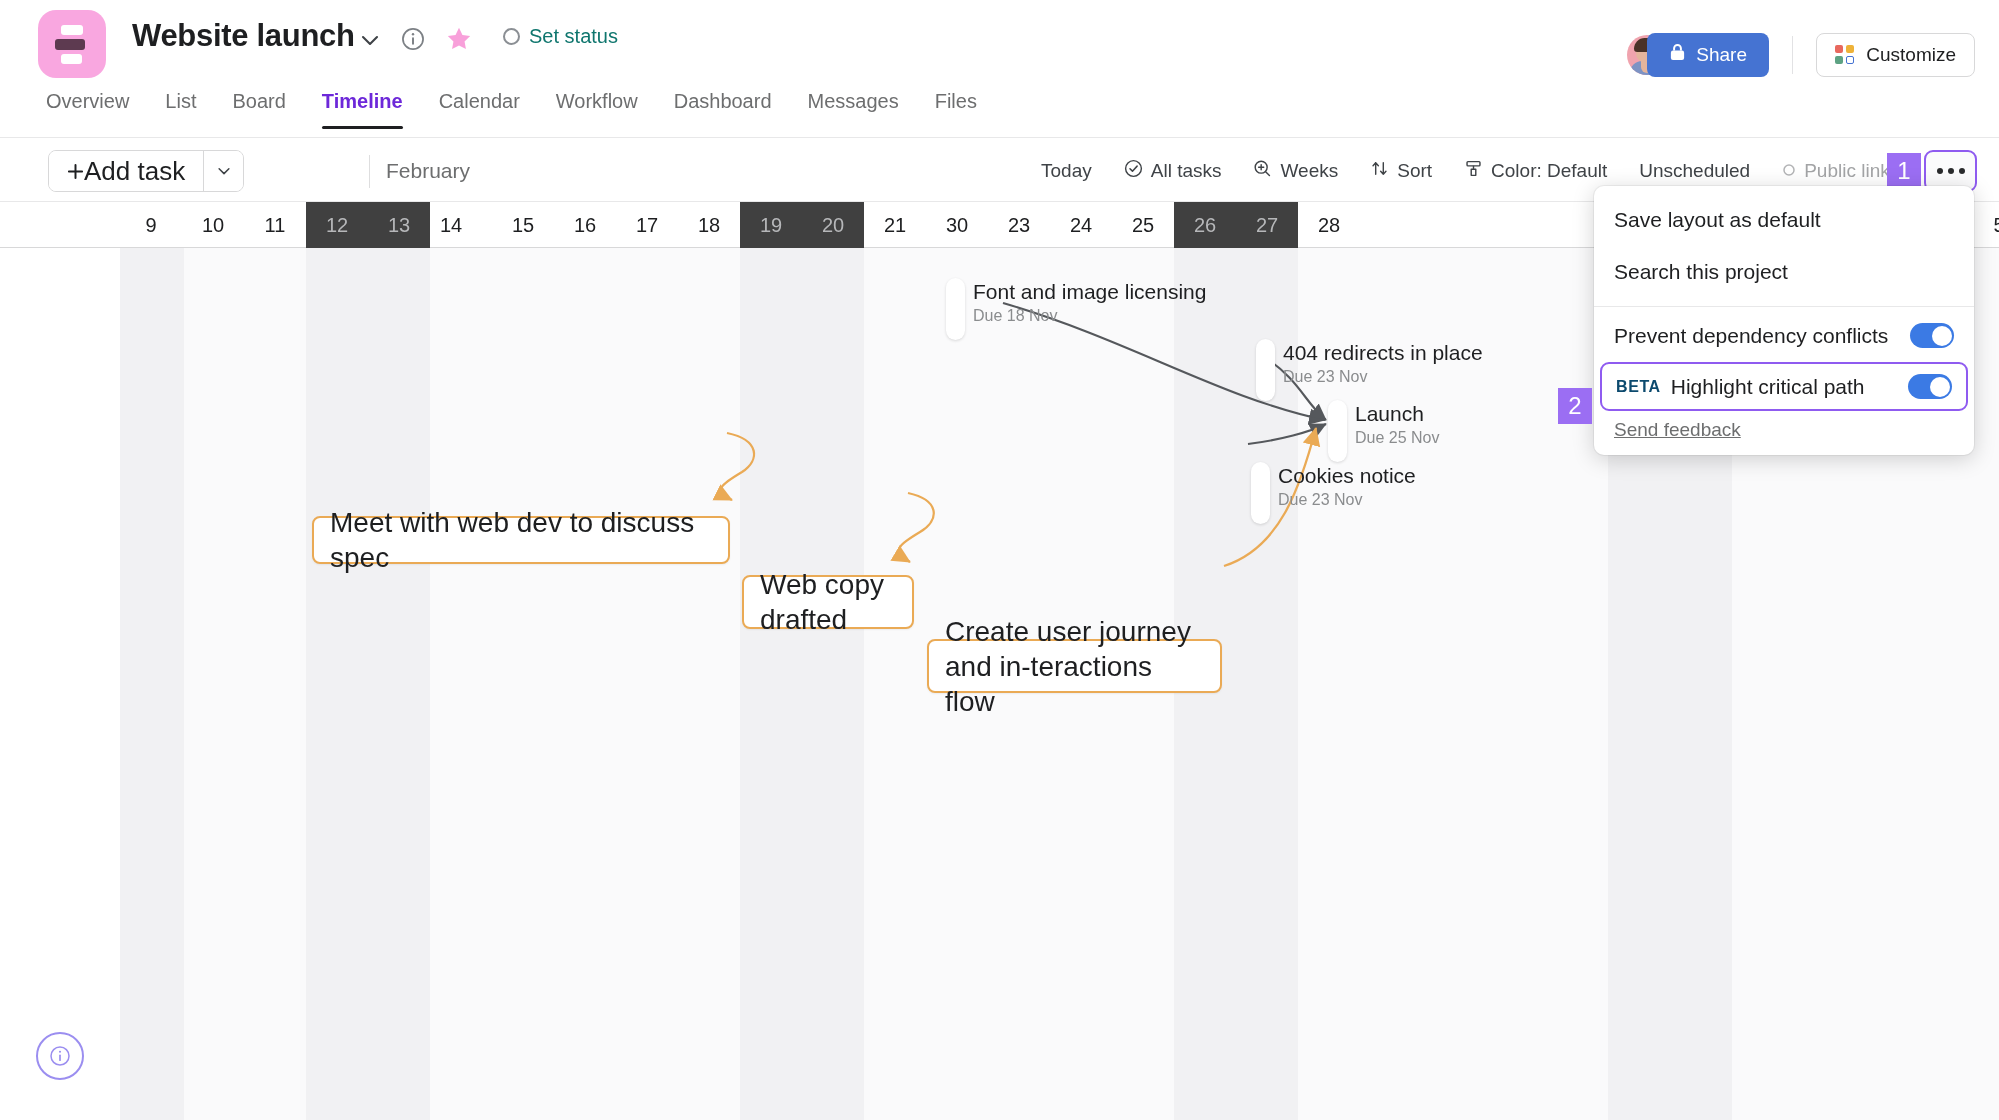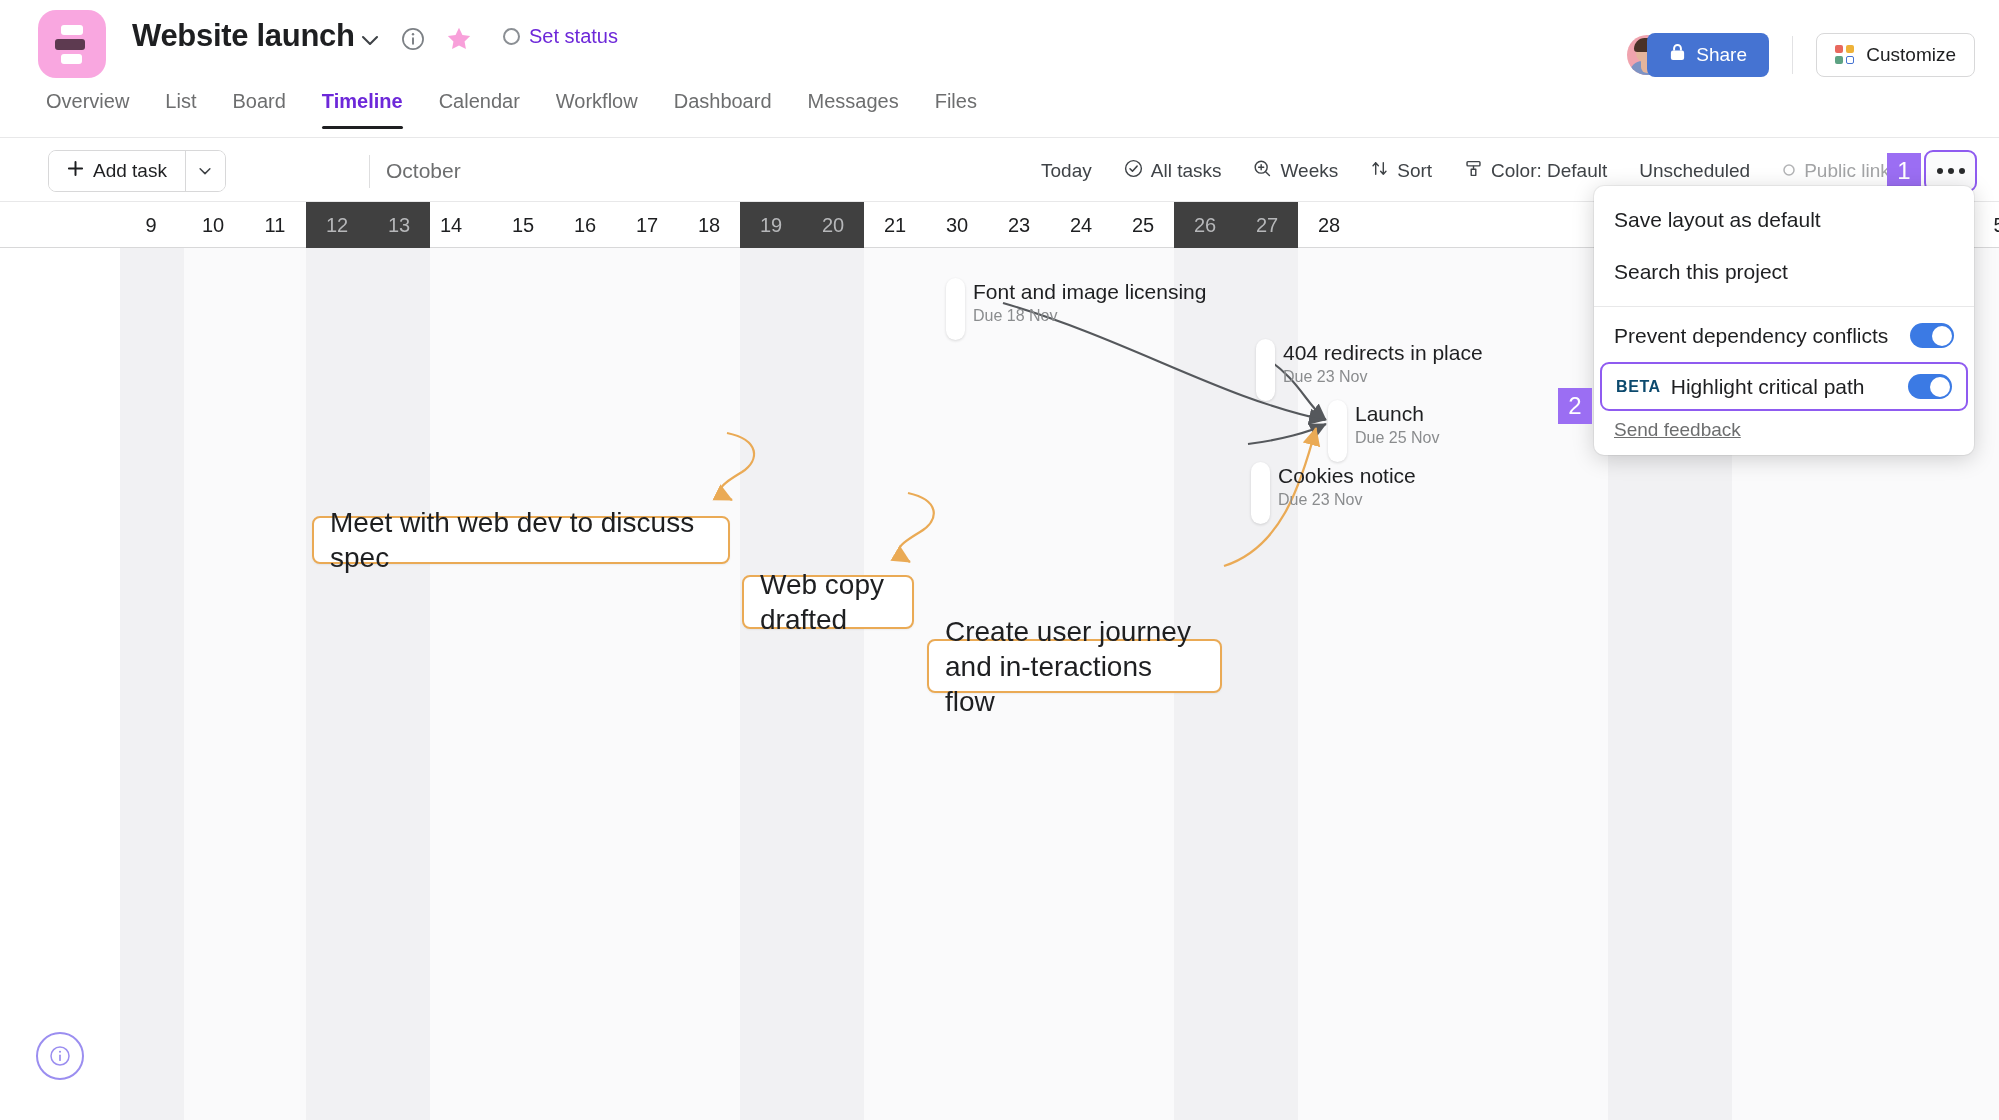--- a/index.html
+++ b/index.html
@@ -37,21 +37,21 @@
     font-size:31px; font-weight:700; color:#1e1f21; letter-spacing:-0.3px;
   }
   .hdr-btn { position:absolute; cursor:pointer; }
   .chev-title { left:358px; top:28px; width:24px; height:24px; }
   .chev-title svg { display:block; }
   .info-circle { left:400px; top:26px; }
   .star { left:445px; top:25px; }
   .set-status {
     position:absolute; left:503px; top:25px;
     display:flex; align-items:center; gap:9px;
-    font-size:20px; color:#6d28d9; cursor:pointer;
+    font-size:20px; color:#0f766e; cursor:pointer;
   }
   .status-ring {
     width:17px; height:17px; border-radius:50%;
     border:2px solid #8b8f94;
   }
 
   .avatar {
     position:absolute; right:332px; top:35px; width:40px; height:40px;
     border-radius:50%; overflow:hidden; background:#f0a3ae; cursor:pointer;
   }
@@ -106,22 +106,22 @@
   .toolbar {
     position:absolute; top:139px; left:0; width:1999px; height:63px;
     background:#fff; border-bottom:1px solid #e8e8e9;
   }
   .addtask-group {
     position:absolute; left:48px; top:11px; height:42px;
     display:flex; align-items:stretch;
     border:1px solid #d8d8d9; border-radius:8px; overflow:hidden; background:#fff;
   }
   .addtask-main {
-    display:flex; align-items:center; gap:9px; padding:0 18px;
-    font-size:19px; color:#1e1f21; cursor:pointer; background:#fff; border:none;
+    display:flex; align-items:center; padding:0 18px;
+    font-size:26px; color:#1e1f21; cursor:pointer; background:#fff; border:none;
     font-family:inherit;
   }
   .addtask-caret {
     width:40px; display:flex; align-items:center; justify-content:center;
     border-left:1px solid #d8d8d9; cursor:pointer; background:#fff;
   }
   .month-label {
     position:absolute; left:386px; top:20px;
     font-size:21px; color:#6d6e6f;
   }
@@ -342,21 +342,21 @@
         </span>
         <span>Add task</span>
       </button>
       <div class="addtask-caret">
         <svg width="18" height="18" viewBox="0 0 24 24">
             <path d="M5.5 9l6.5 6.5L18.5 9" fill="none" stroke="#3f4347" stroke-width="2" stroke-linecap="round" stroke-linejoin="round"></path>
           </svg>
       </div>
     </div>
 
-    <div class="month-label">October</div>
+    <div class="month-label">February</div>
 
     <div class="tool-items">
 
       <div class="tool">
         <span>Today</span>
       </div>
 
       <div class="tool">
         <span>
           <svg width="19" height="19" viewBox="0 0 20 20">

